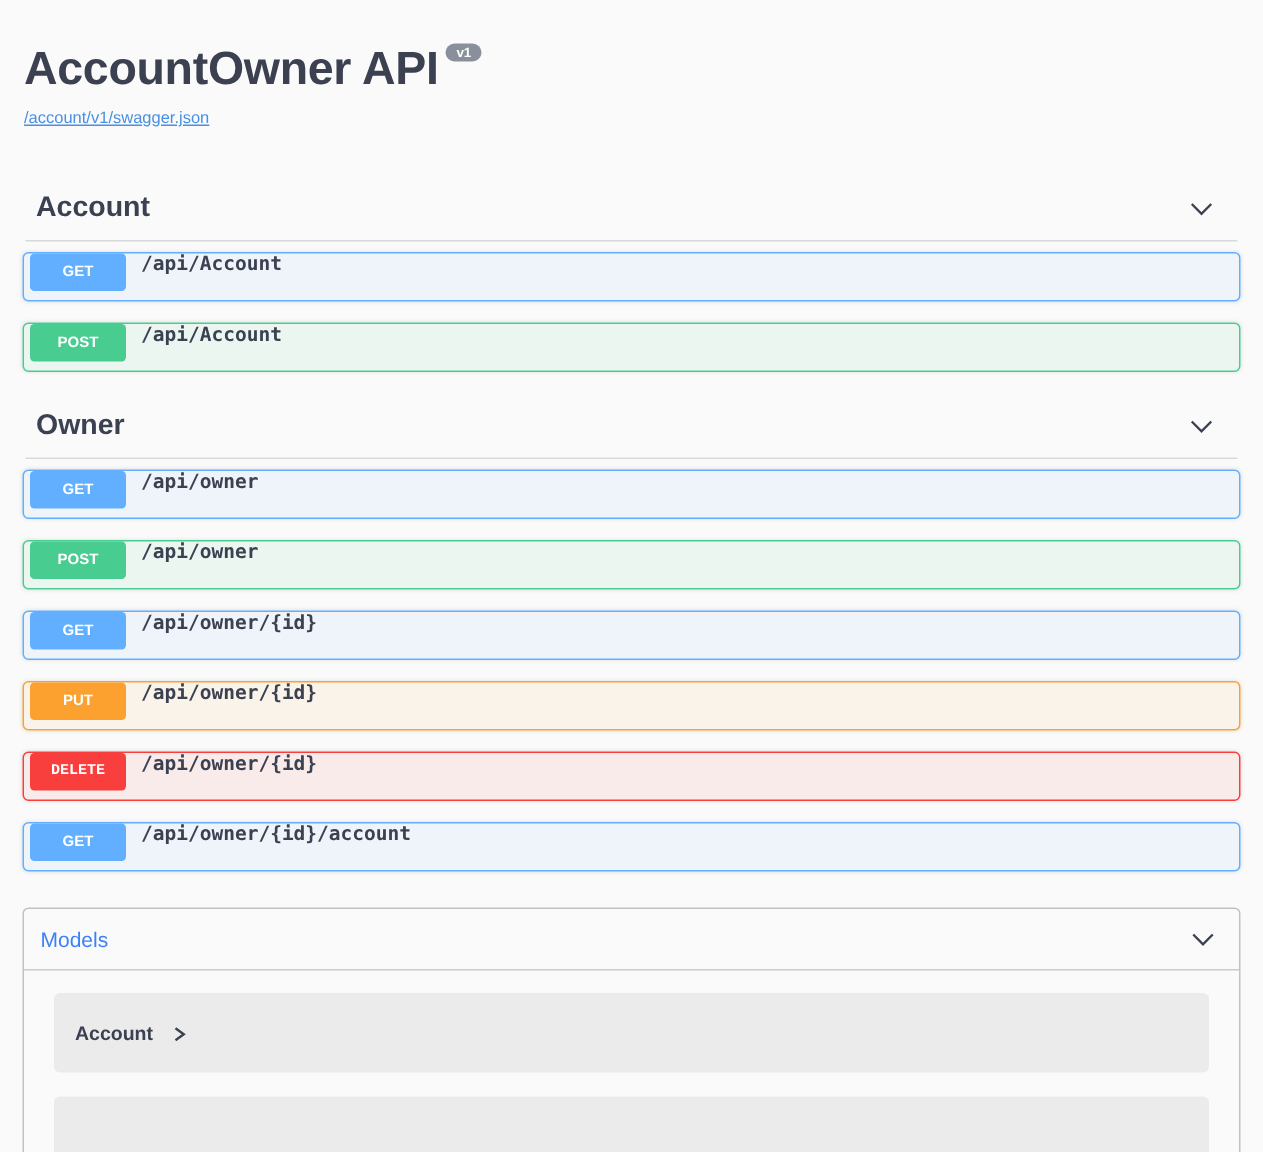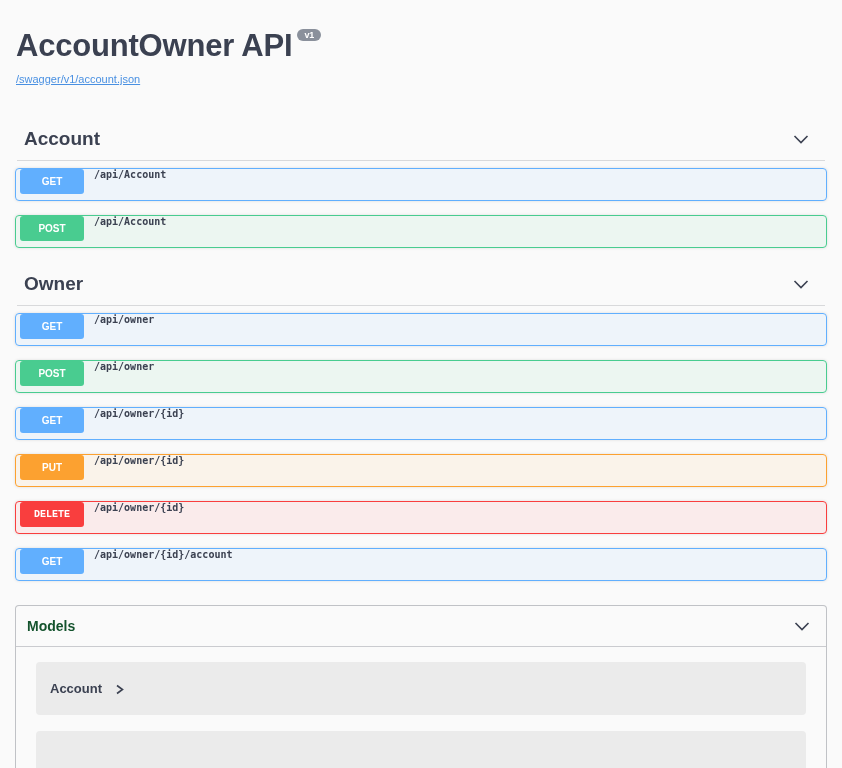--- a/index.html
+++ b/index.html
@@ -81,21 +81,21 @@
     text-align: center;
     border-radius: 3px;
     color: #fff;
     font-size: 10px;
     font-weight: 700;
     font-family: "Liberation Sans", sans-serif;
   }
   .opblock .path {
     margin-left: 10px;
     font-family: "DejaVu Sans Mono", monospace;
-    font-size: 10px;
+    font-size: 13px;
     font-weight: 600;
     color: #3b4151;
   }
   .opblock-get    { border-color: var(--c-get);    background: rgba(97,175,254,.08); }
   .opblock-get    .method { background: var(--c-get); }
   .opblock-post   { border-color: var(--c-post);   background: rgba(73,204,144,.08); }
   .opblock-post   .method { background: var(--c-post); }
   .opblock-put    { border-color: var(--c-put);    background: rgba(252,161,48,.08); }
   .opblock-put    .method { background: var(--c-put); }
   .opblock-delete { border-color: var(--c-delete); background: rgba(249,62,62,.08); }
@@ -113,22 +113,22 @@
   .models-header {
     display: flex;
     align-items: center;
     justify-content: space-between;
     padding: 10px 14px 10px 11px;
     border-bottom: 1px solid rgba(59,65,81,.25);
     cursor: pointer;
   }
   .models-title {
     font-size: 14px;
-    font-weight: 700;
-    color: #14532d;
+    font-weight: 400;
+    color: #3b82f6;
   }
   .models-content { padding: 15px 20px; }
   .model-row {
     display: flex;
     align-items: center;
     height: 53px;
     background: #ebebeb;
     border-radius: 4px;
     margin-bottom: 16px;
     padding-left: 14px;
@@ -147,21 +147,21 @@
 <body>
 
 <div class="wrap">
 
   <div class="info">
     <h1 class="api-title">
         <span>AccountOwner API</span>
         <span class="version-stamp">v1</span>
       </h1>
     <br>
-    <a class="spec-link">/swagger/v1/account.json</a>
+    <a class="spec-link">/account/v1/swagger.json</a>
   </div>
 
   <section class="section-account">
     <div class="tag-header">
       <span class="tag-title">Account</span>
       <svg class="chev chev-down" width="20" height="20" viewBox="0 0 20 20">
           <polyline points="3.5,7 10,13.5 16.5,7" fill="none" stroke="#3b4151" stroke-width="1.6"></polyline>
         </svg>
     </div>
     <div class="operations">

